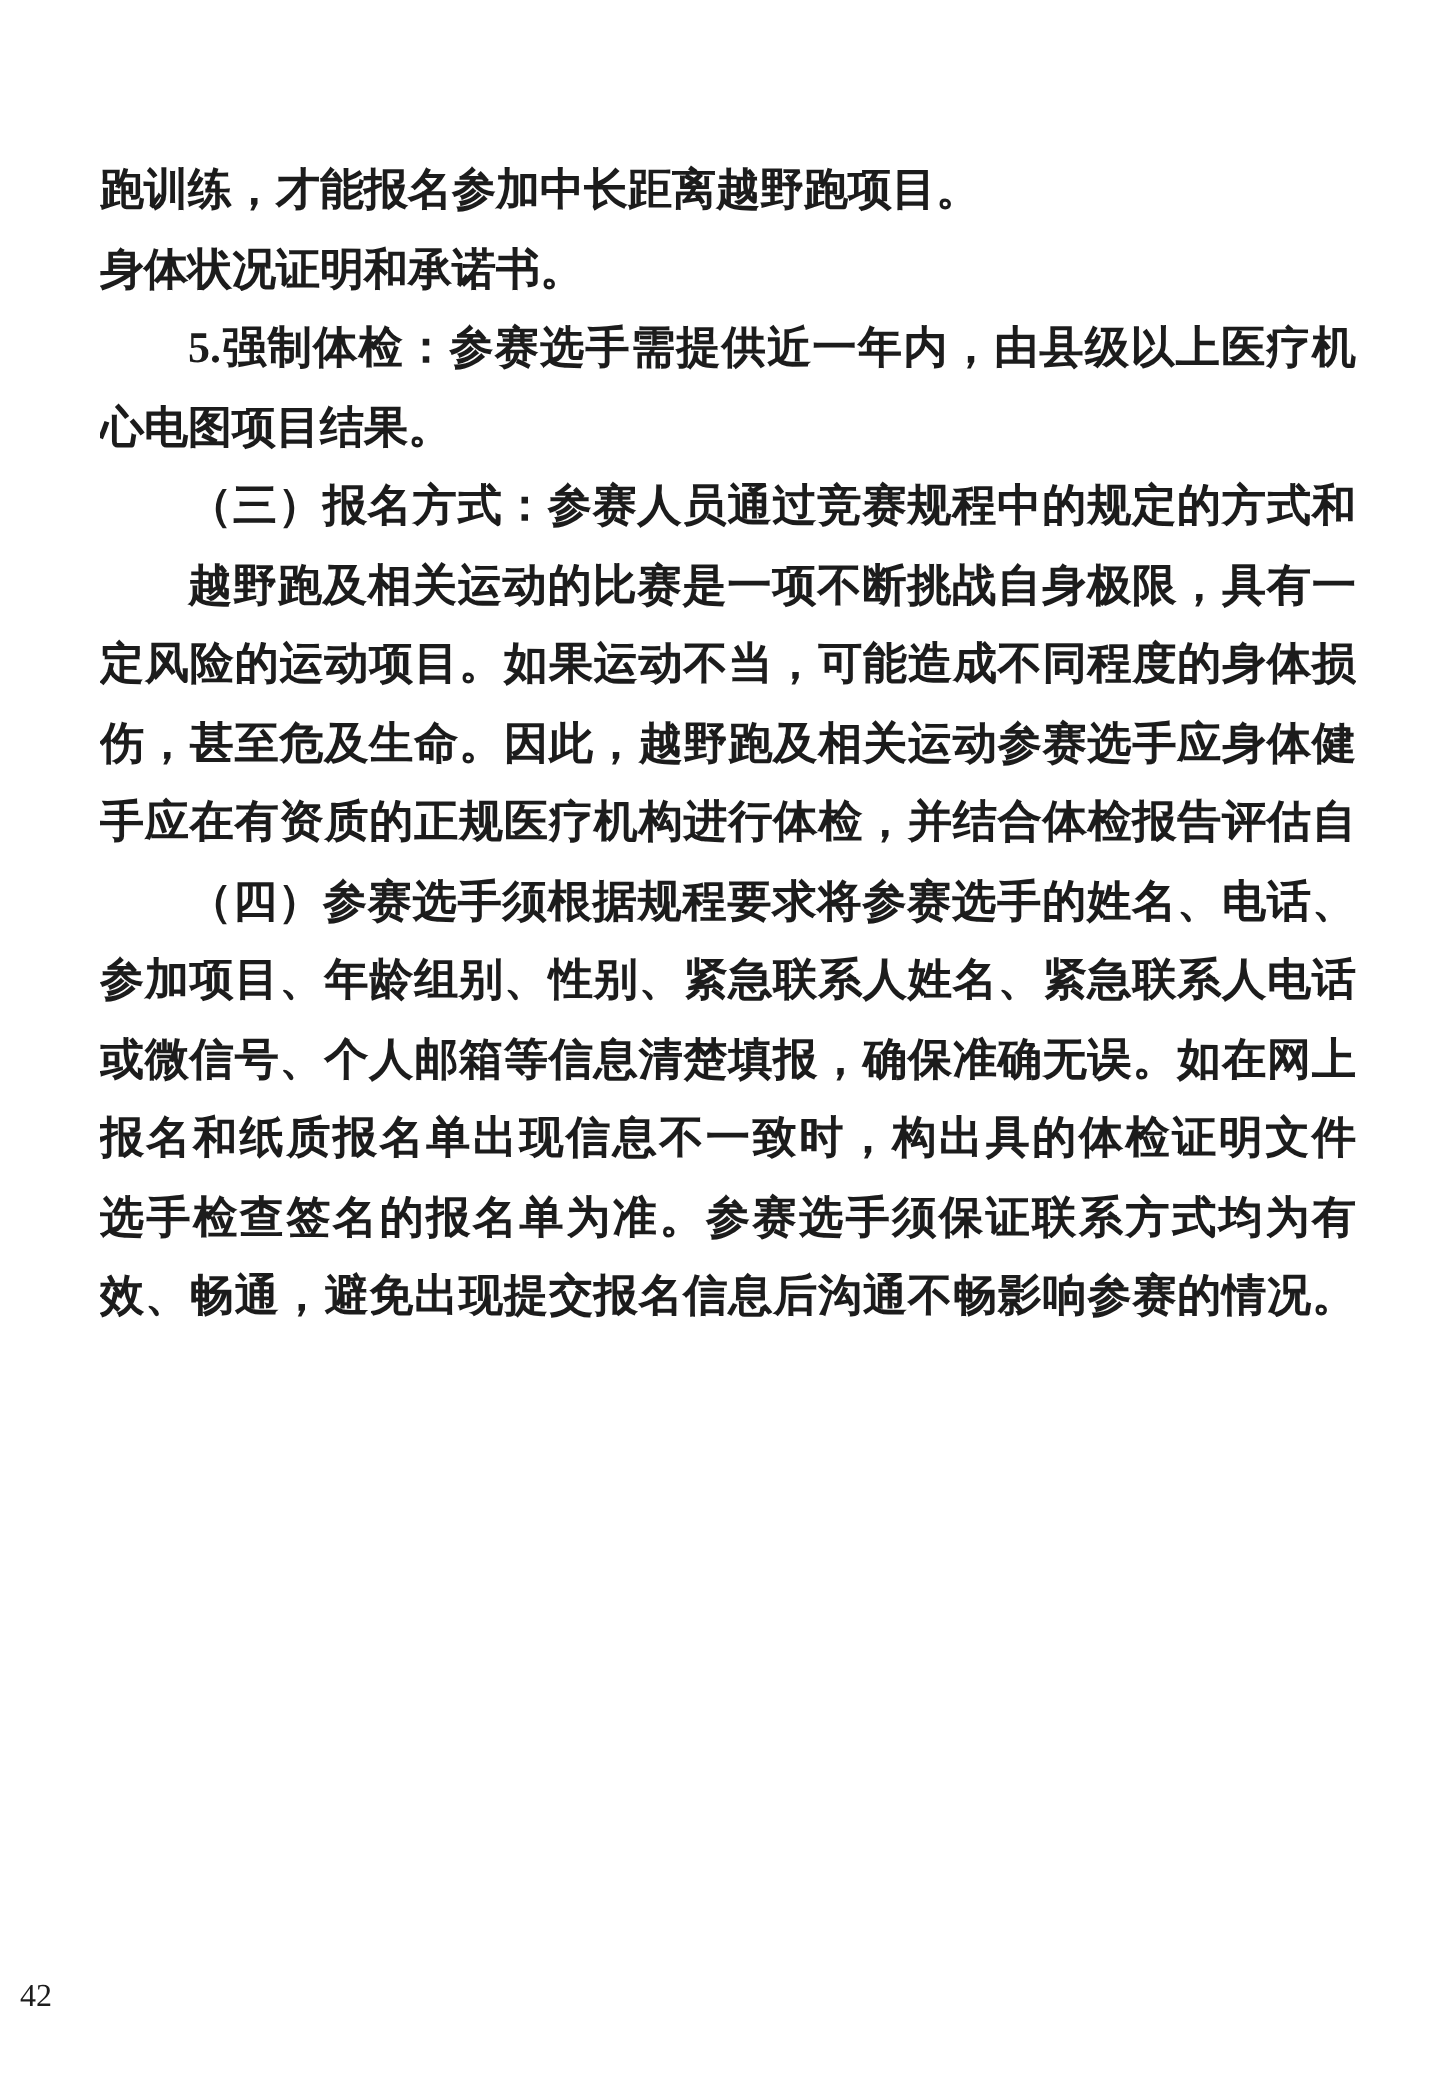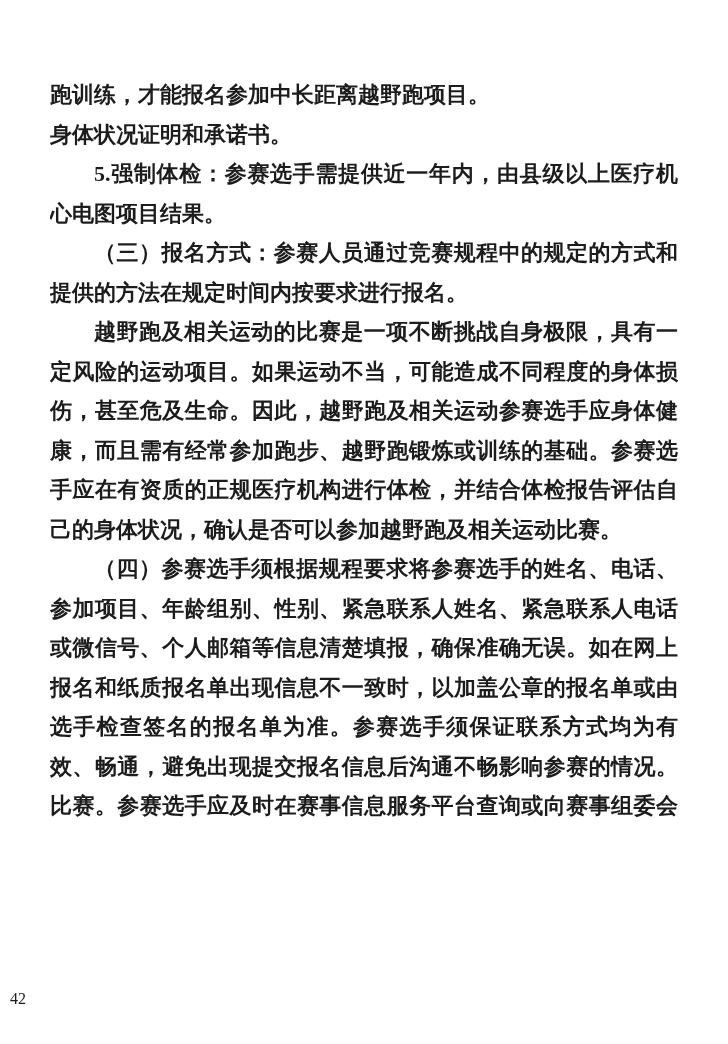--- a/index.html
+++ b/index.html
@@ -57,29 +57,25 @@
 </head>
 <body>
 
 <div class="page">
   <div class="text-body">
       <div class="line">跑训练，才能报名参加中长距离越野跑项目。</div>
       <div class="line">身体状况证明和承诺书。</div>
       <div class="line indent fill">5.强制体检：参赛选手需提供近一年内，由县级以上医疗机</div>
       <div class="line">心电图项目结果。</div>
       <div class="line indent fill">（三）报名方式：参赛人员通过竞赛规程中的规定的方式和</div>
-      <div class="line">提供的方法在规定时间内按要求进行报名。</div>
       <div class="line indent fill">越野跑及相关运动的比赛是一项不断挑战自身极限，具有一</div>
       <div class="line fill">定风险的运动项目。如果运动不当，可能造成不同程度的身体损</div>
       <div class="line fill">伤，甚至危及生命。因此，越野跑及相关运动参赛选手应身体健</div>
-      <div class="line fill">康，而且需有经常参加跑步、越野跑锻炼或训练的基础。参赛选</div>
       <div class="line fill">手应在有资质的正规医疗机构进行体检，并结合体检报告评估自</div>
-      <div class="line">己的身体状况，确认是否可以参加越野跑及相关运动比赛。</div>
       <div class="line indent fill">（四）参赛选手须根据规程要求将参赛选手的姓名、电话、</div>
       <div class="line fill">参加项目、年龄组别、性别、紧急联系人姓名、紧急联系人电话</div>
       <div class="line fill">或微信号、个人邮箱等信息清楚填报，确保准确无误。如在网上</div>
-      <div class="line fill">报名和纸质报名单出现信息不一致时，以加盖公章的报名单或由</div>
+      <div class="line fill">报名和纸质报名单出现信息不一致时，构出具的体检证明文件</div>
       <div class="line fill">选手检查签名的报名单为准。参赛选手须保证联系方式均为有</div>
       <div class="line fill">效、畅通，避免出现提交报名信息后沟通不畅影响参赛的情况。</div>
-      <div class="line fill">比赛。参赛选手应及时在赛事信息服务平台查询或向赛事组委会</div>
     </div>
   <div class="page-number">42</div>
 </div>
 
 </body></html>

